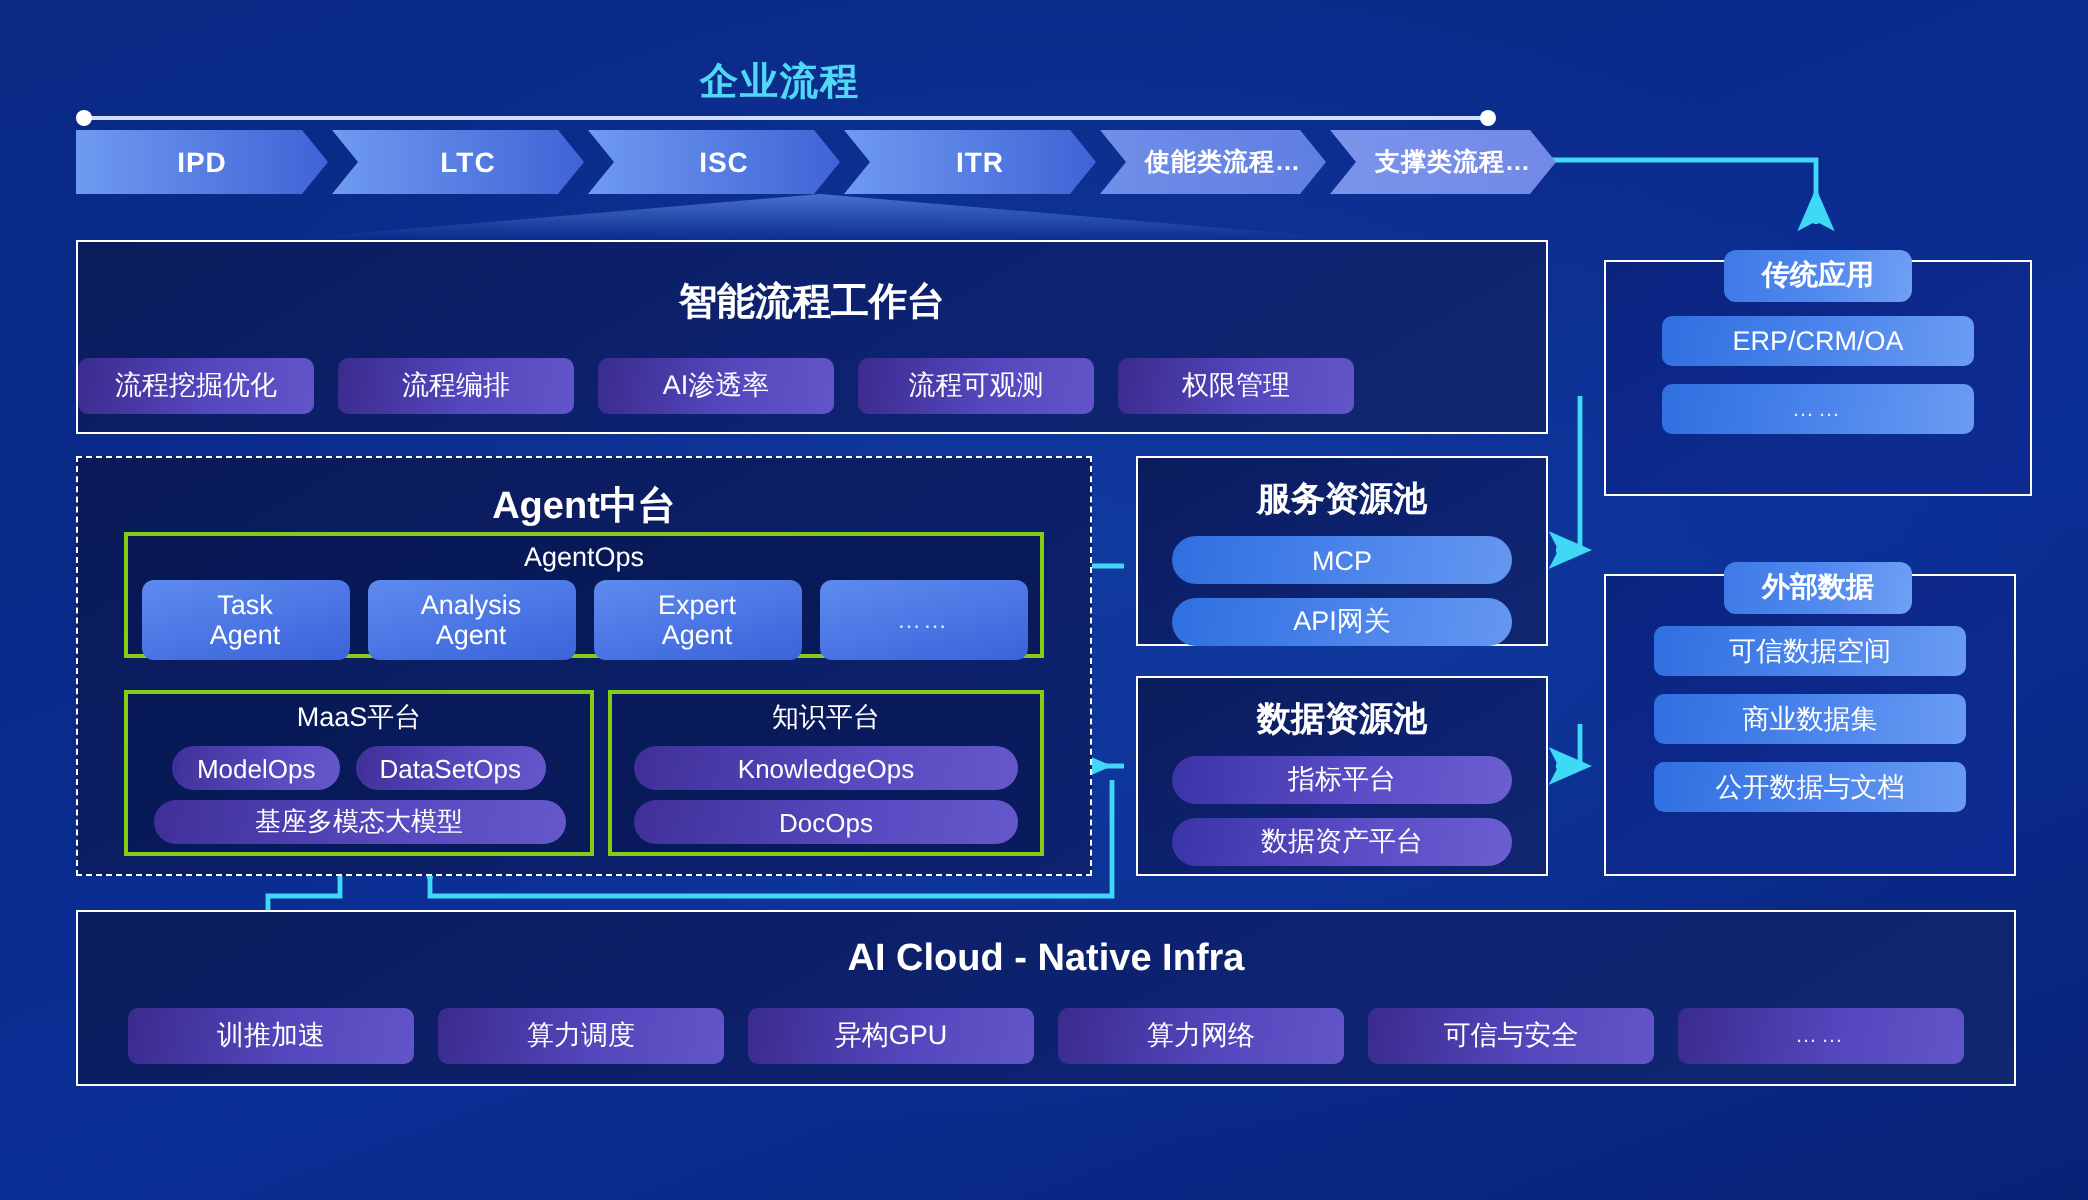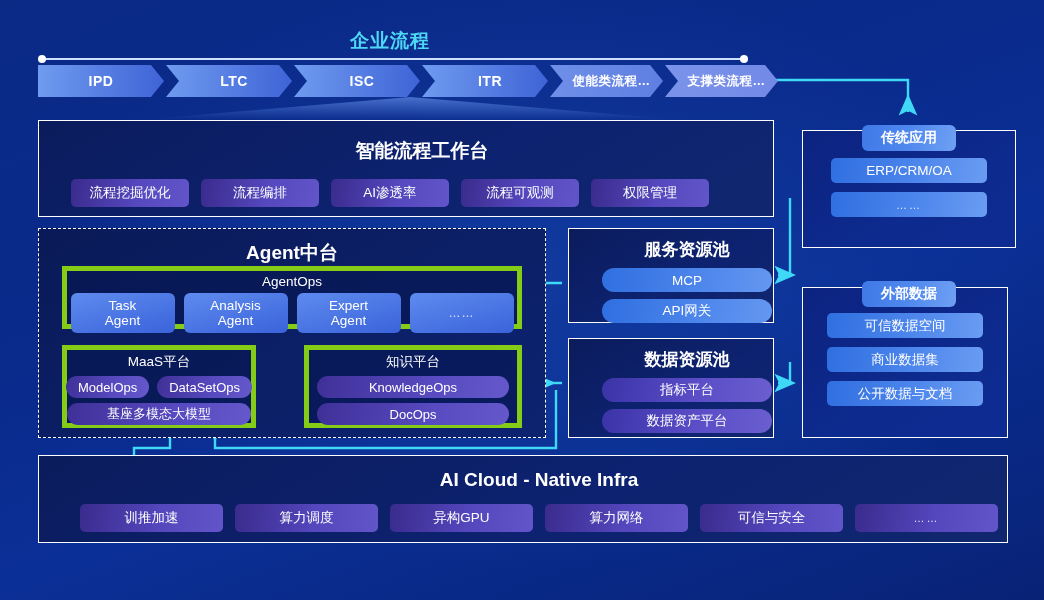--- a/index.html
+++ b/index.html
@@ -51,21 +51,20 @@
   .beam {
     left: 150px; top: 97px; width: 520px; height: 22px;
     background: linear-gradient(180deg, rgba(120,165,255,.55), rgba(120,165,255,0));
     clip-path: polygon(50% 0, 100% 100%, 0 100%);
   }
 
   
   .panel {
     border: 1.4px solid #ffffff;
     background: linear-gradient(150deg, #0b1c5c 0%, #0d2270 55%, #10276f 100%);
-    padding-left: 32px;
   }
   .panel-title {
     text-align: center; font-weight: 700; color: #ffffff;
   }
 
   
   .workbench { left: 38px; top: 120px; width: 736px; height: 97px; }
   .workbench .panel-title { font-size: 19px; margin-top: 17px; }
   .wb-row { display: flex; gap: 12px; margin-top: 15px; }
   .pill-purple {
@@ -76,33 +75,33 @@
   }
 
   
   .agent-zone {
     left: 38px; top: 228px; width: 508px; height: 210px;
     border: 1.6px dashed #ffffff;
     background: linear-gradient(150deg, #0a1a58 0%, #0c2068 60%, #0d2370 100%);
   }
   .agent-zone .panel-title { font-size: 19px; margin-top: 11px; }
 
-  .inner-box { border: 5px solid #84cc16; background: rgba(8,22,80,.55); }
+  .inner-box { border: 2px solid #84cc16; background: rgba(8,22,80,.55); }
   .agentops { left: 62px; top: 266px; width: 460px; height: 63px; }
   .agentops-label { text-align: center; font-size: 13.5px; margin-top: 3px; color: #fff; }
   .agentops-row { display: flex; gap: 9px; justify-content: center; margin-top: 4px; }
   .agent-card {
     width: 104px; height: 40px; border-radius: 6px;
     background: linear-gradient(165deg, #5e8bef 0%, #3a63da 100%);
     display: flex; flex-direction: column; align-items: center; justify-content: center;
     font-size: 13.5px; line-height: 15px; color: #fff;
   }
   .agent-card.dots { font-size: 12px; letter-spacing: 1px; color: #dbe6ff; }
 
-  .maas { left: 62px; top: 345px; width: 194px; height: 83px; }
+  .maas { left: 62px; top: 345px; width: 235px; height: 83px; }
   .know { left: 304px; top: 345px; width: 218px; height: 83px; }
   .sub-title { text-align: center; font-size: 13.5px; margin-top: 3px; color: #fff; }
   .sub-row { display: flex; gap: 8px; justify-content: center; margin-top: 5px; }
   .pill-violet {
     height: 22px; border-radius: 11px; display: flex; align-items: center; justify-content: center;
     font-size: 13px; color: #fff; padding: 0 12px;
     background: linear-gradient(100deg, #3f3098 0%, #584ac0 60%, #6458cb 100%);
   }
   .pill-violet.wide { width: 206px; }
   .pill-violet.wide2 { width: 192px; }

